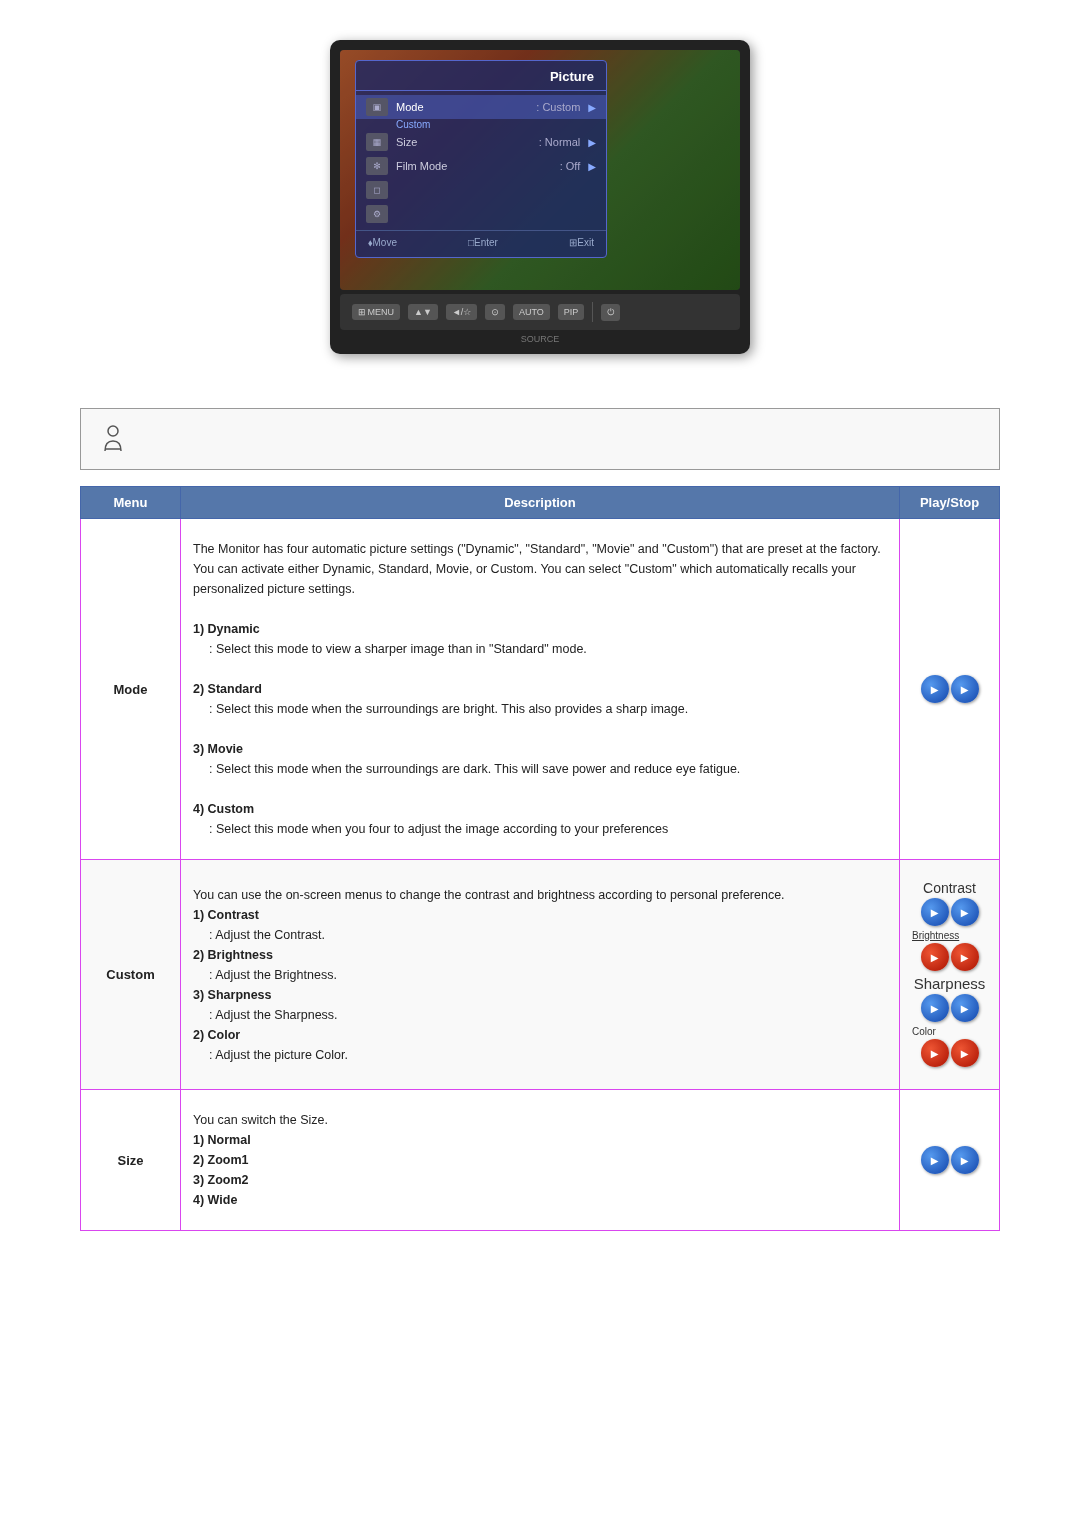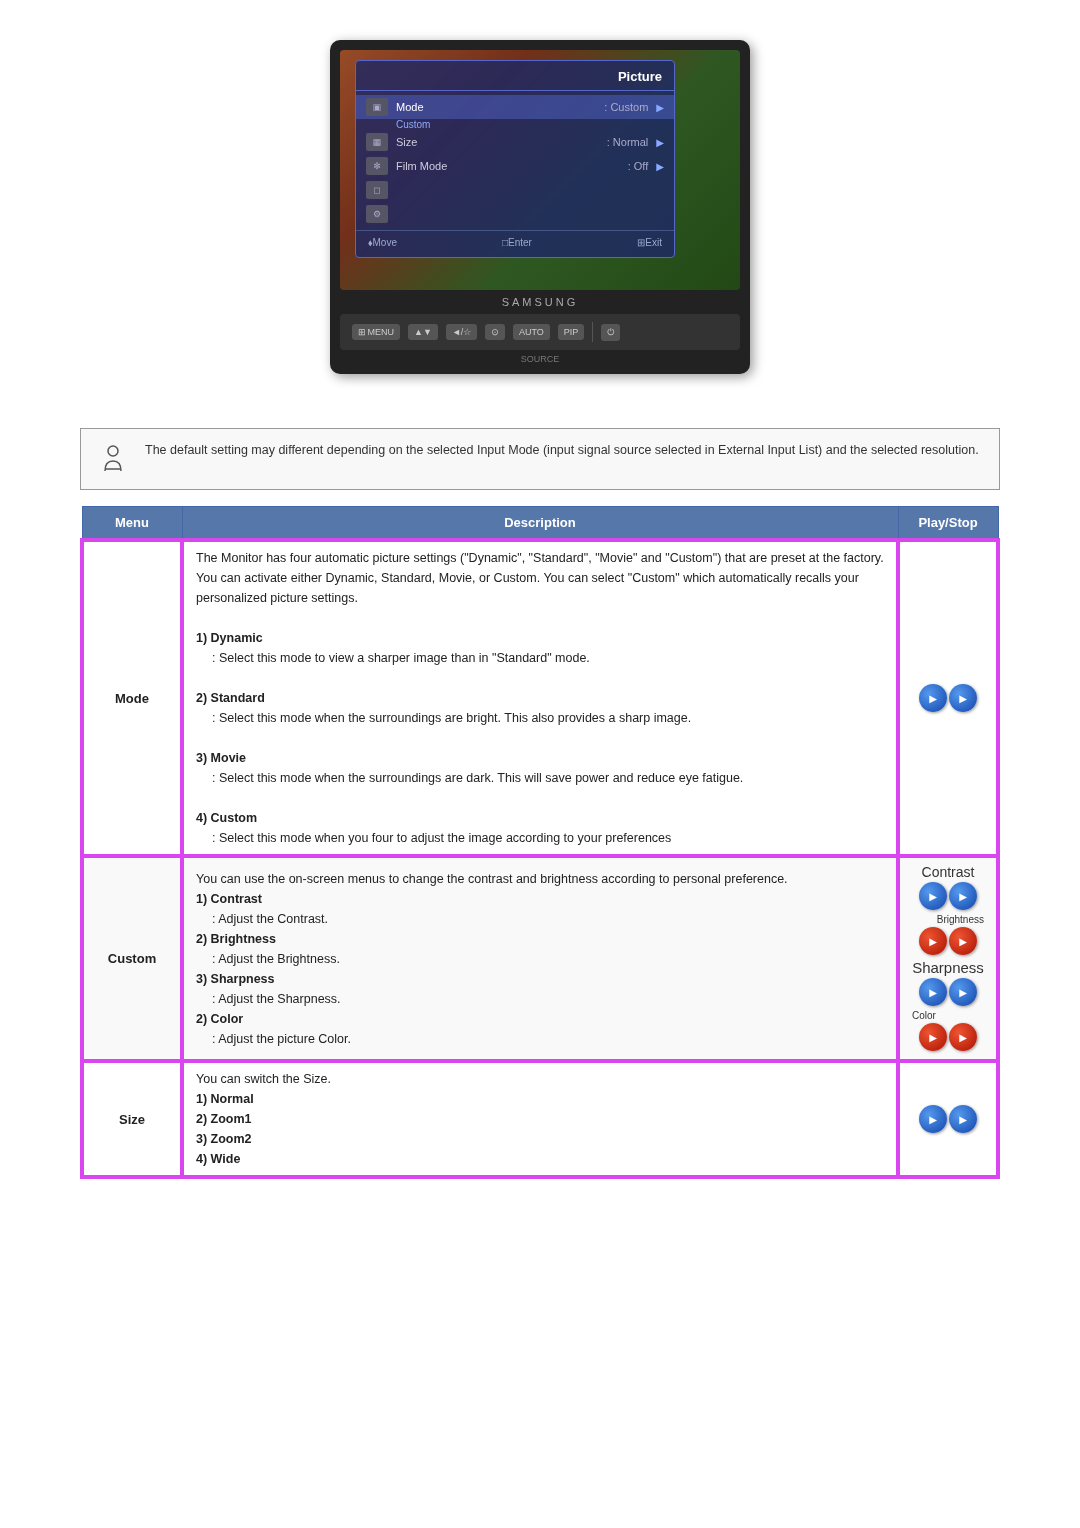--- a/index.html
+++ b/index.html
@@ -39,21 +39,21 @@
     .tv-screen-overlay {
       position: absolute;
       top: 0; left: 0; right: 0; bottom: 0;
       background: rgba(0,0,0,0.18);
     }
 
     .menu-overlay {
       position: absolute;
       top: 10px;
       left: 15px;
-      width: 320px;
+      width: 252px;
       background: rgba(30,40,100,0.82);
       border: 1px solid #5566cc;
       border-radius: 4px;
       padding: 8px 0;
     }
 
     .menu-title {
       text-align: right;
       color: #fff;
       font-size: 13px;
@@ -203,22 +203,22 @@
       background: #5577aa;
       color: #fff;
       font-size: 13px;
       font-weight: bold;
       padding: 8px 12px;
       text-align: center;
       border: 1px solid #4466aa;
     }
 
     tbody td {
-      border: 4px solid #d946ef;
-      padding: 6px 12px;
+      border: 1px solid #d946ef;
+      padding: 20px 12px;
       vertical-align: middle;
     }
 
     td.menu-cell {
       text-align: center;
       font-weight: bold;
       font-size: 13px;
       width: 100px;
       vertical-align: middle;
     }
@@ -315,21 +315,20 @@
         <div class="menu-row">
           <div class="menu-icon">⚙</div>
         </div>
         <div class="menu-footer">
           <span>⬧Move</span>
           <span>□Enter</span>
           <span>⊞Exit</span>
         </div>
       </div>
     </div>
-    <div class="tv-brand">SAMSUNG</div>
     <div class="tv-controls">
       <div class="ctrl-btn">⊞<span>MENU</span></div>
       <div class="ctrl-btn">▲▼</div>
       <div class="ctrl-btn">◄/☆</div>
       <div class="ctrl-btn">⊙</div>
       <div class="ctrl-btn">AUTO</div>
       <div class="ctrl-btn">PIP</div>
       <div class="ctrl-sep"></div>
       <div class="ctrl-btn">⏻</div>
     </div>
@@ -339,21 +338,20 @@
 
 <div class="info-section">
   <div class="info-icon">
     <svg viewBox="0 0 32 32" xmlns="http://www.w3.org/2000/svg">
 
       <circle cx="16" cy="8" r="5" fill="none" stroke="#555" stroke-width="1.5"></circle>
       <path d="M8 28 Q8 18 16 18 Q24 18 24 28" fill="none" stroke="#555" stroke-width="1.5"></path>
       <line x1="8" y1="26" x2="24" y2="26" stroke="#555" stroke-width="1.5"></line>
     </svg>
   </div>
-  <div class="info-text">The default setting may different depending on the selected Input Mode (input signal source selected in External Input List) and the selected resolution.</div>
 </div>
 
 <div class="table-section">
   <table>
     <thead>
       <tr>
         <th>Menu</th>
         <th>Description</th>
         <th>Play/Stop</th>
       </tr>
@@ -396,21 +394,21 @@
           <span class="desc-indent">: Adjust the Sharpness.</span>
           <span class="desc-bold">2) Color</span><br>
           <span class="desc-indent">: Adjust the picture Color.</span>
         </td>
         <td class="playstop-cell">
           <div style="font-size:14px;color:#333;text-align:center;margin-bottom:1px;">Contrast</div>
           <div class="ps-pair">
             <div class="btn-circle btn-blue btn-play"></div>
             <div class="btn-circle btn-blue btn-stop"></div>
           </div>
-          <div style="font-size:10px;color:#333;text-align:right;margin-top:4px;margin-bottom:1px;">Brightness</div>
+          <div style="font-size:10px;color:#333;text-align:left;margin-top:4px;margin-bottom:1px;text-decoration:underline;">Brightness</div>
           <div class="ps-pair">
             <div class="btn-circle btn-red btn-play"></div>
             <div class="btn-circle btn-red btn-stop"></div>
           </div>
           <div style="font-size:15px;color:#333;text-align:center;margin-top:4px;margin-bottom:1px;">Sharpness</div>
           <div class="ps-pair">
             <div class="btn-circle btn-blue btn-play"></div>
             <div class="btn-circle btn-blue btn-stop"></div>
           </div>
           <div style="font-size:10px;color:#333;text-align:left;margin-top:4px;margin-bottom:1px;">Color</div>

